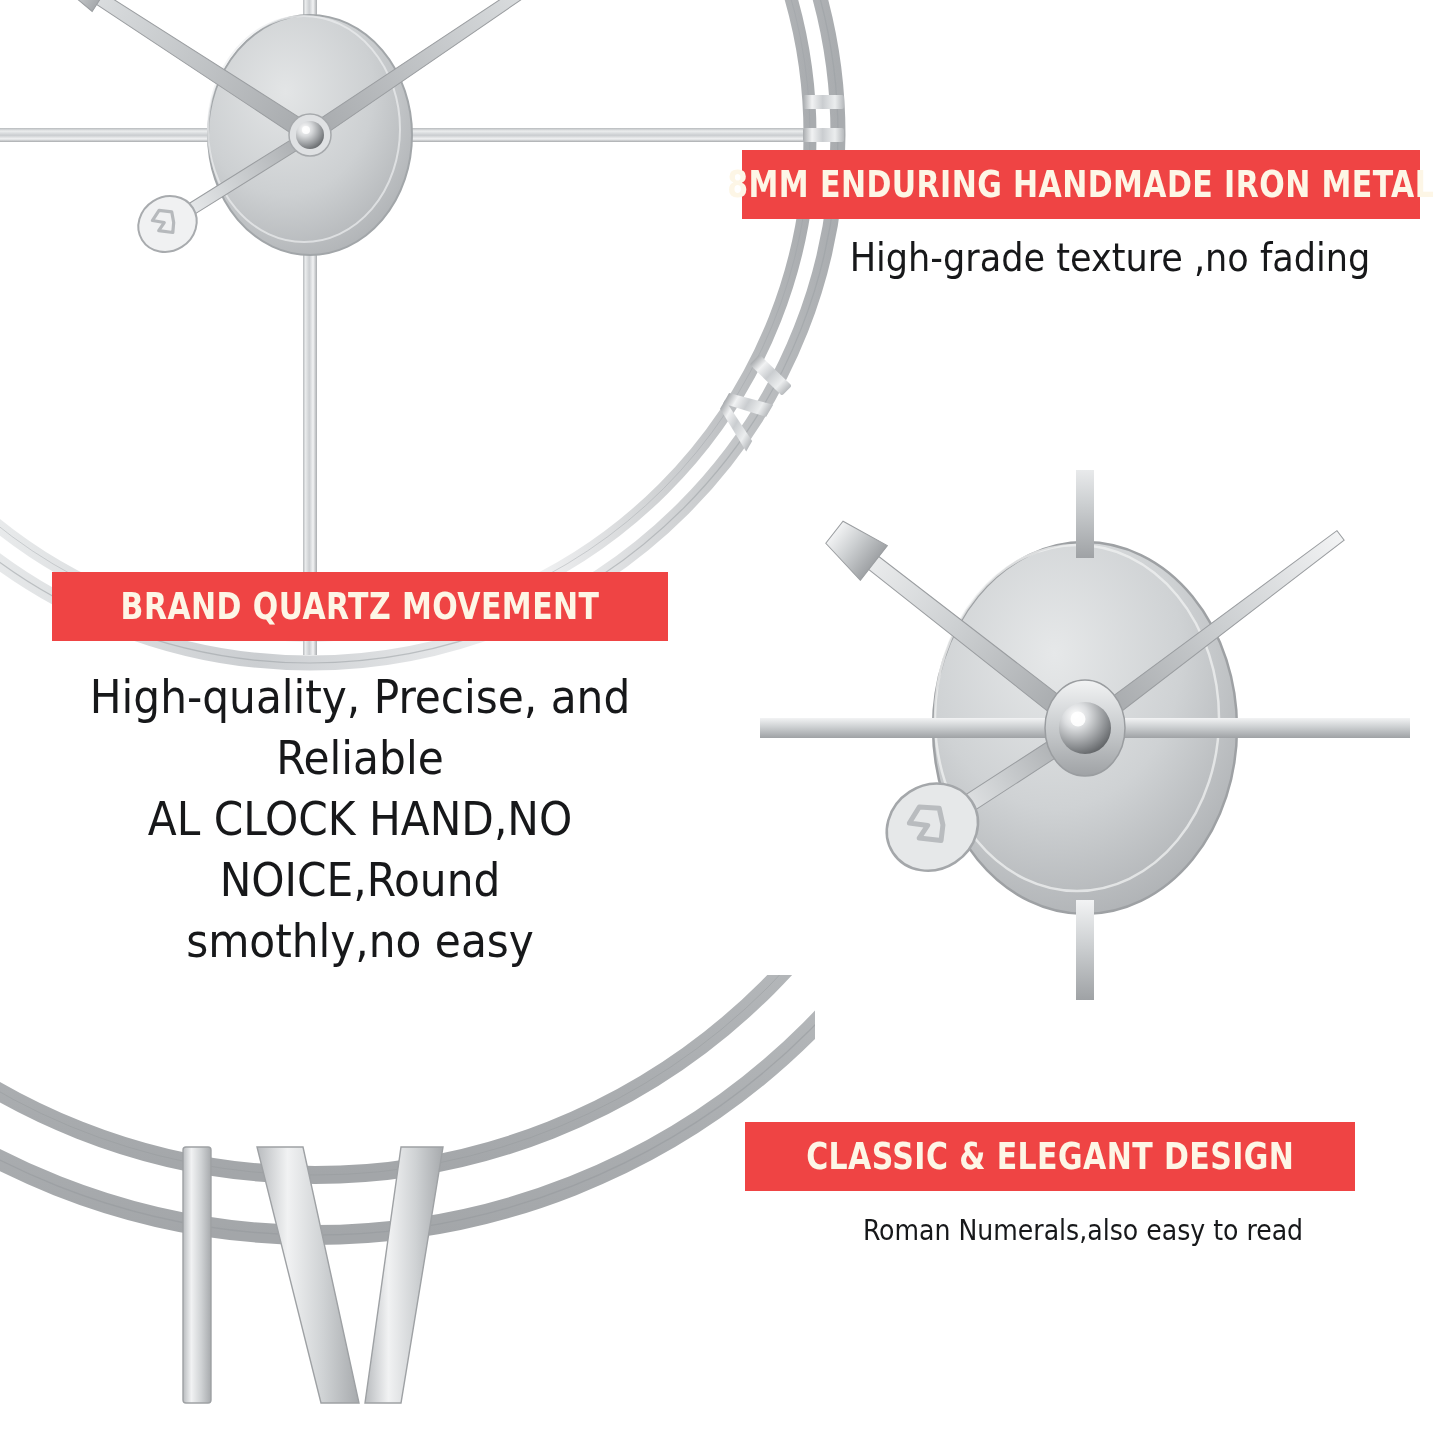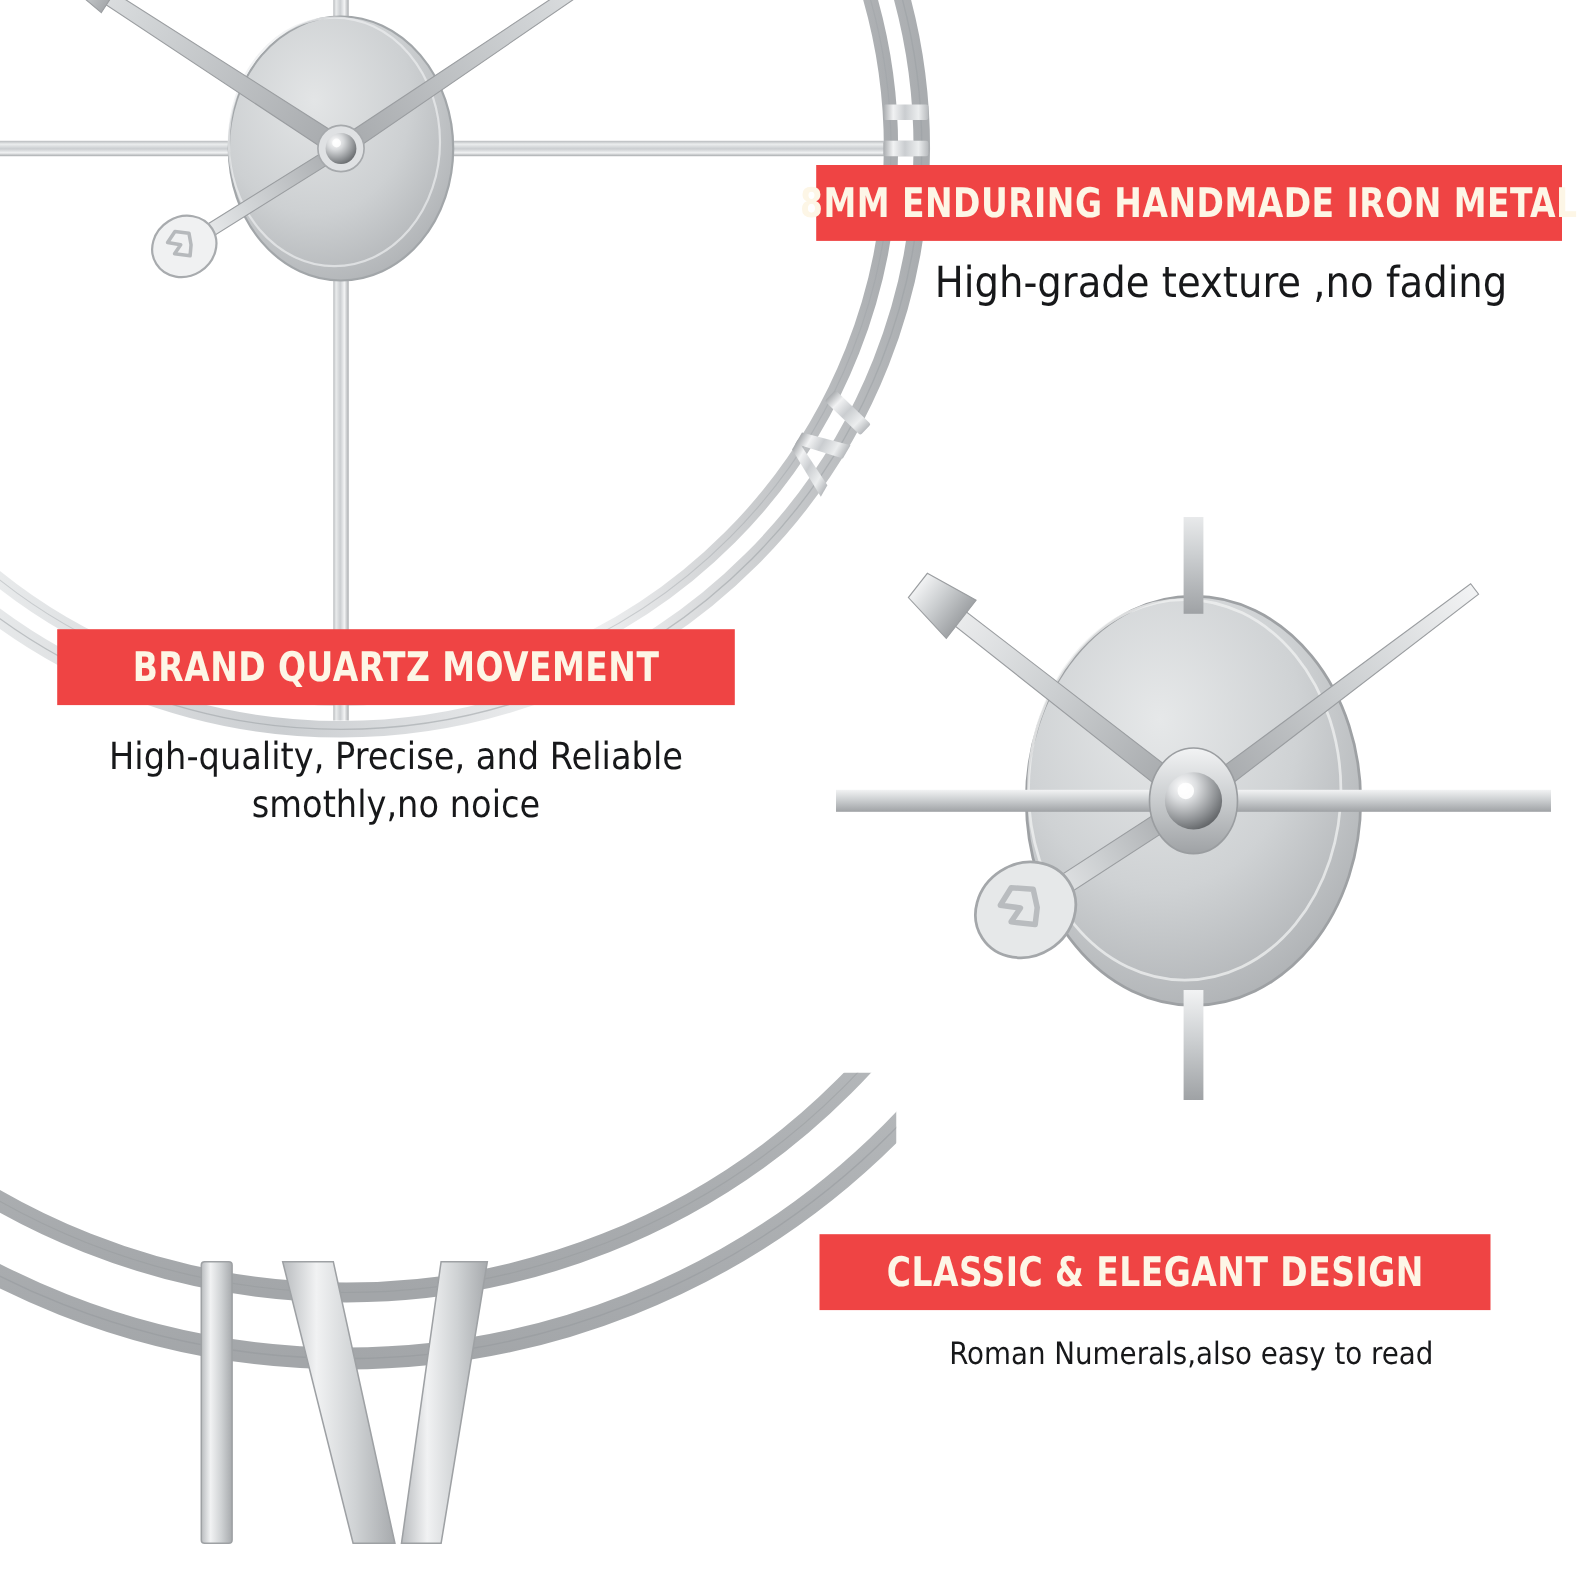--- a/index.html
+++ b/index.html
@@ -48,21 +48,21 @@
   .subtitle.multi{ white-space:normal; }
 
   
   #banner-1{ left:742px; top:150px; width:678px; height:69px; }
   #banner-1 .banner-text{ font-size:37px; }
   #sub-1{ left:771px; top:233px; width:678px; font-size:39px; }
 
   
   #banner-2{ left:52px; top:572px; width:616px; height:69px;text-align:right; }
   #banner-2 .banner-text{ font-size:37px; }
-  #sub-2{ left:30px; top:666px; width:660px; font-size:34px; }
+  #sub-2{ left:30px; top:666px; width:660px; font-size:47px; }
 
   
   #banner-3{ left:745px; top:1122px; width:610px; height:69px; }
   #banner-3 .banner-text{ font-size:37px; }
   #sub-3{ left:740px; top:1213px; width:686px; font-size:28px; }
 
   
   #photo-clockface{ left:-270px; top:-445px; width:1160px; height:1160px; }
   #photo-hub{       left:760px;  top:470px;  width:650px;  height:530px; }
   #photo-numerals{  left:-185px; top:975px;  width:1000px; height:560px; }
@@ -294,21 +294,22 @@
   <div class="banner" id="banner-1">
     <span class="banner-text">8MM ENDURING HANDMADE IRON METAL</span>
   </div>
   <div class="subtitle" id="sub-1">High-grade texture ,no fading</div>
 
   <div class="banner" id="banner-2">
     <span class="banner-text">BRAND QUARTZ MOVEMENT</span>
   </div>
   <div class="subtitle multi" id="sub-2">
     <div>High-quality, Precise, and Reliable</div>
-    <div>smothly,no noice</div>
+    <div>AL CLOCK HAND,NO NOICE,Round</div>
+    <div>smothly,no easy</div>
   </div>
 
   <div class="banner" id="banner-3">
     <span class="banner-text">CLASSIC &amp; ELEGANT DESIGN</span>
   </div>
   <div class="subtitle" id="sub-3">Roman Numerals,also easy to read</div>
 
 </div>
 
 </body></html>

